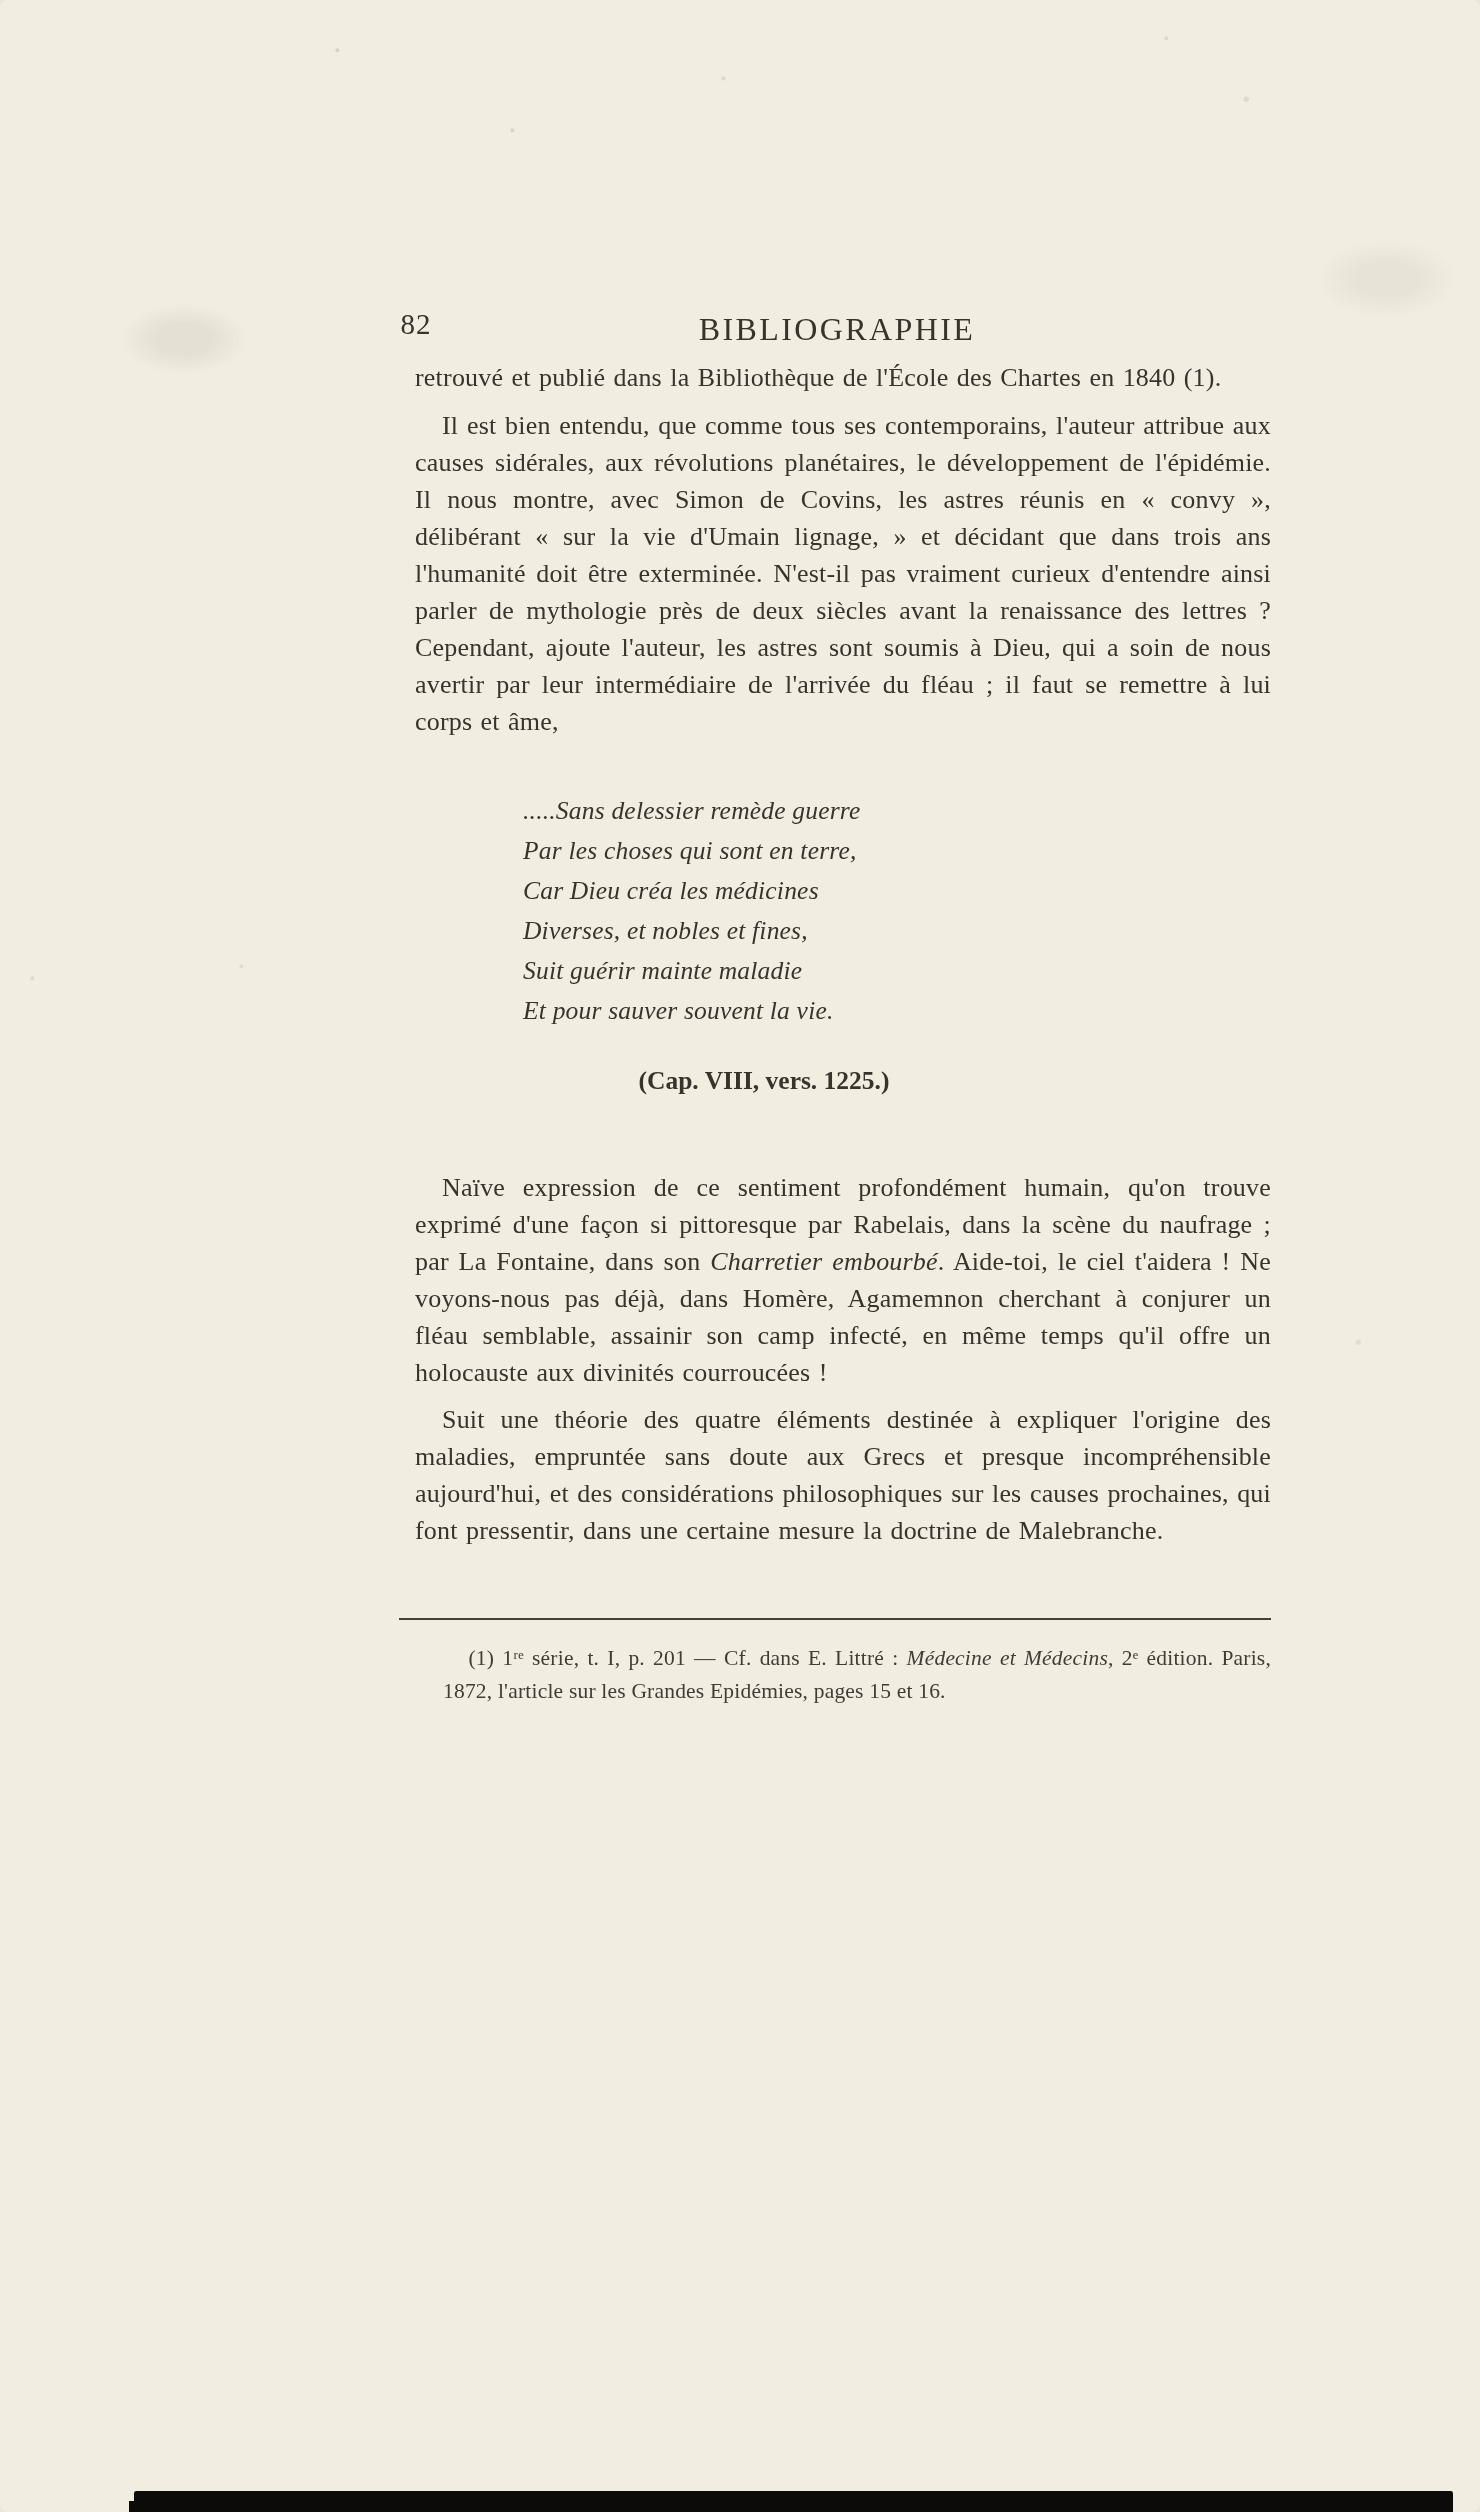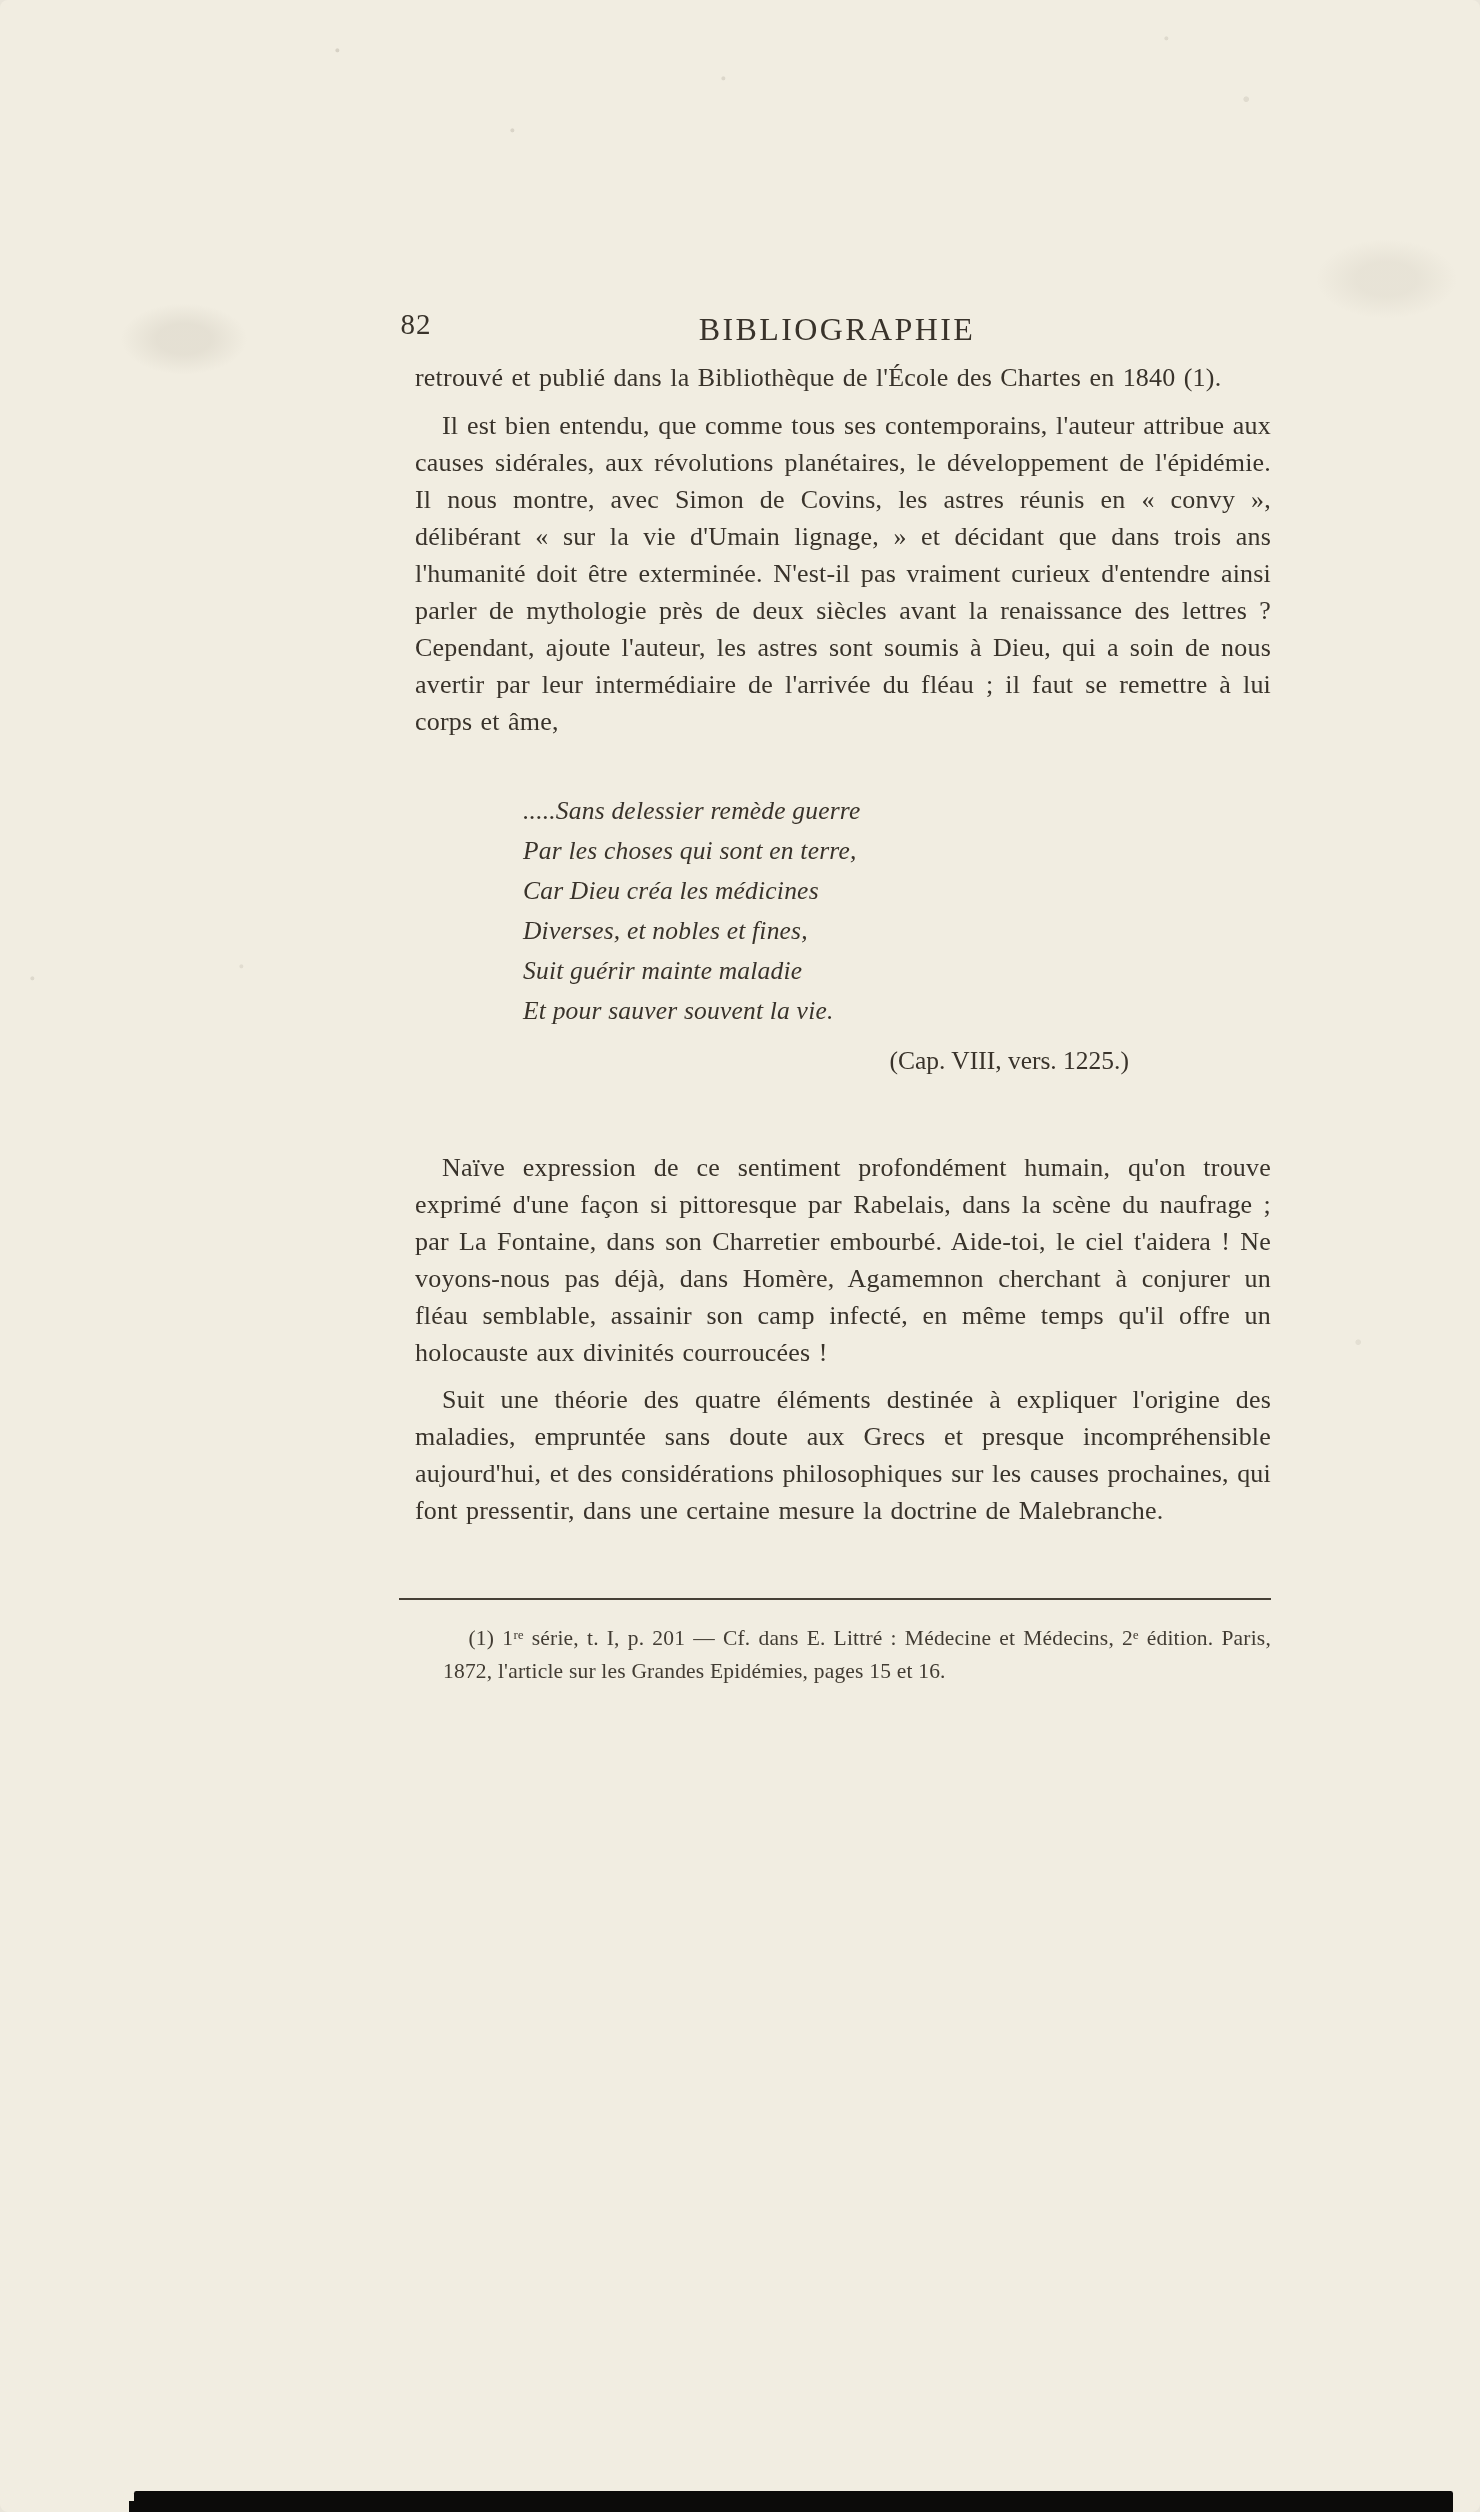--- a/index.html
+++ b/index.html
@@ -104,32 +104,33 @@
   .verse {
     margin-top: 51px;
     margin-left: 124px;
     font-style: italic;
     font-size: 25.5px;
     line-height: 40px;
     letter-spacing: 0.2px;
   }
 
   .verse-attribution {
-    margin-top: 15px;
-    text-align: right;
+    margin-top: 35px;
+    text-align: center;
     padding-right: 142px;
     font-size: 25.5px;
     font-variant: normal;
+    font-weight: bold;
   }
 
   .after-verse {
     margin-top: 73px !important;
   }
 
-  .italic { }
+  .italic { font-style: italic; }
 
   .footnote-rule {
     margin-top: 69px;
     width: 872px;
     border: none;
     border-top: 2.4px solid #464036;
   }
 
   .footnote {
     margin-top: 22px;

